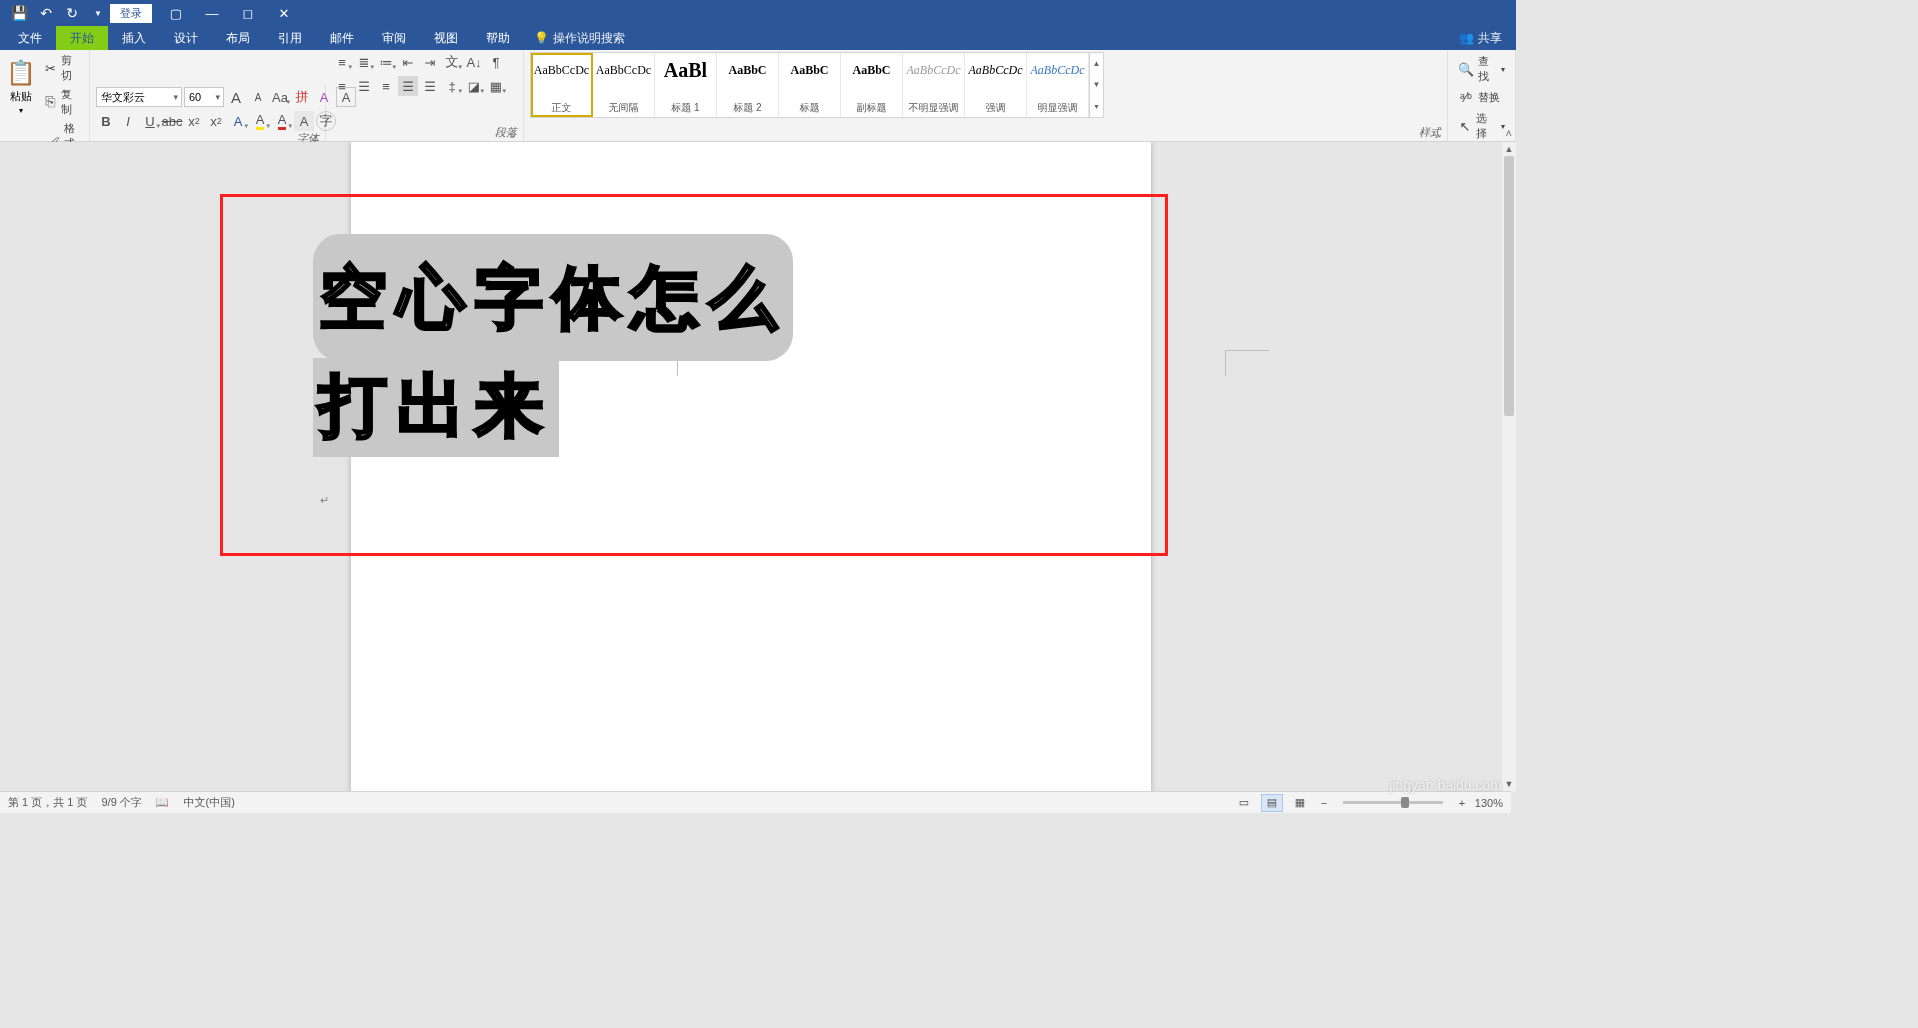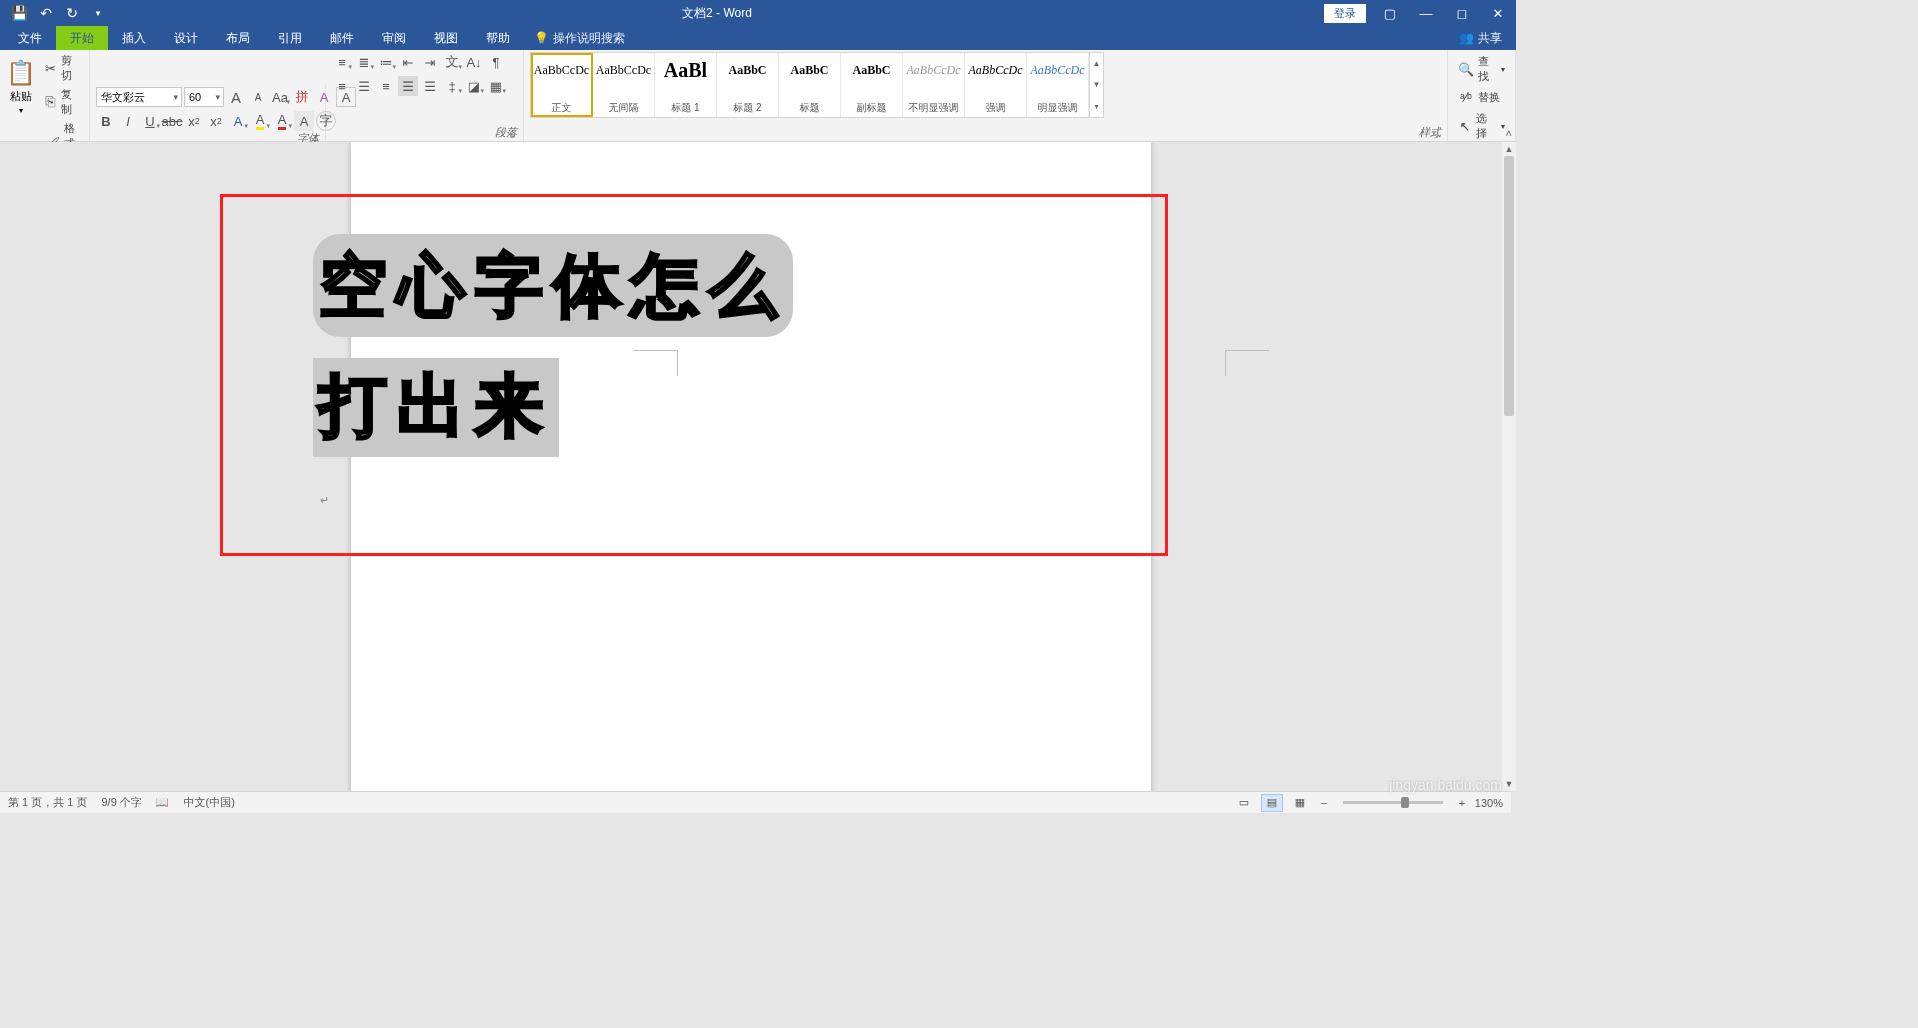--- a/index.html
+++ b/index.html
@@ -65,21 +65,21 @@
 .redbox { position: absolute; left: 220px; top: 194px; width: 948px; height: 362px; border: 3px solid #ff1e1e; pointer-events: none; }
 
 
 .mguide { position: absolute; border-color: #bdbdbd; }
 .mg-tl-h { left: 282px; top: 208px; width: 44px; border-top: 1px solid #bdbdbd; }
 .mg-tl-v { left: 326px; top: 208px; height: 26px; border-left: 1px solid #bdbdbd; }
 .mg-tr-h { left: 874px; top: 208px; width: 44px; border-top: 1px solid #bdbdbd; }
 .mg-tr-v { left: 874px; top: 208px; height: 26px; border-left: 1px solid #bdbdbd; }
 
 
-.sel-text { position: absolute; left: 313px; top: 234px; background: #c8c8c8; padding: 8px 6px; border-radius: 27px; }
+.sel-text { position: absolute; left: 313px; top: 234px; background: #c8c8c8; padding: 20px 6px; border-radius: 27px; }
 .outline-text { font-size: 68px; line-height: 1.28; font-weight: 900; letter-spacing: 10px; color: transparent; -webkit-text-stroke: 3px #000; font-family: "Arial Black", "Microsoft YaHei", sans-serif; white-space: nowrap;}
 .line2wrap { position: absolute; left: 313px; top: 358px; background: #c8c8c8; padding: 4px 6px 8px 6px;}
 .para-mark { position:absolute; left:320px; top: 494px; font-size:11px; color:#888;}
 
 
 .vscroll { position: absolute; right: 0; top: 142px; bottom: 22px; width: 14px; background: #f0f0f0; }
 .vscroll .arrow { height: 14px; text-align: center; font-size: 9px; color: #666; cursor:pointer; display:flex; align-items:center; justify-content:center;}
 .vscroll .track { position: absolute; top: 14px; bottom: 14px; left: 0; right: 0; }
 .vscroll .thumb { position: absolute; top: 0; left: 2px; right: 2px; height: 260px; background: #c8c8c8; border-radius: 2px; }
 
@@ -115,21 +115,20 @@
 </head>
 <body>
 
 <div class="title-bar">
   <div class="qat">
     <div class="qbtn">💾</div>
     <div class="qbtn">↶</div>
     <div class="qbtn">↻</div>
     <div class="qbtn" style="font-size:9px">▾</div>
   </div>
-  <div class="title-center">文档2 - Word</div>
   <div class="title-right">
     <div class="login-btn">登录</div>
     <div class="win-btn">▢</div>
     <div class="win-btn">—</div>
     <div class="win-btn">◻</div>
     <div class="win-btn">✕</div>
   </div>
 </div>
 
 <div class="tabs">

